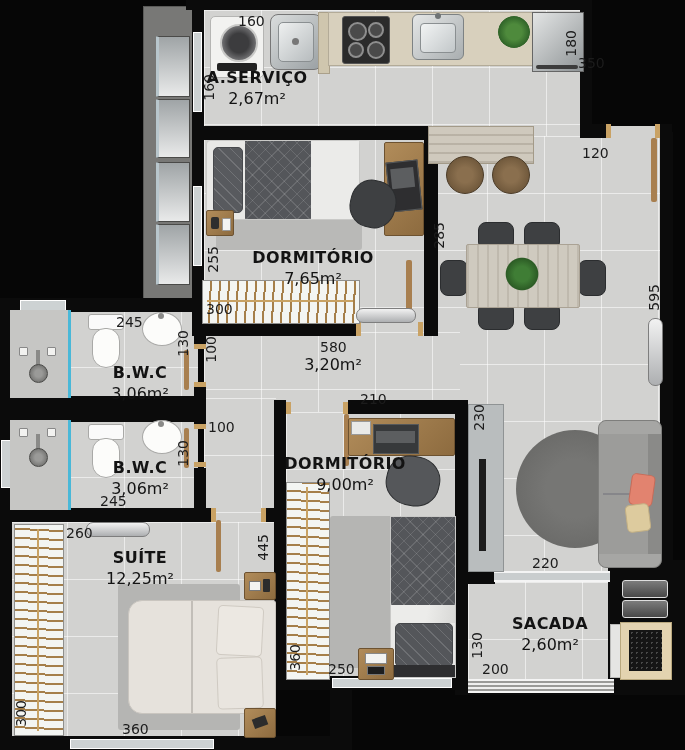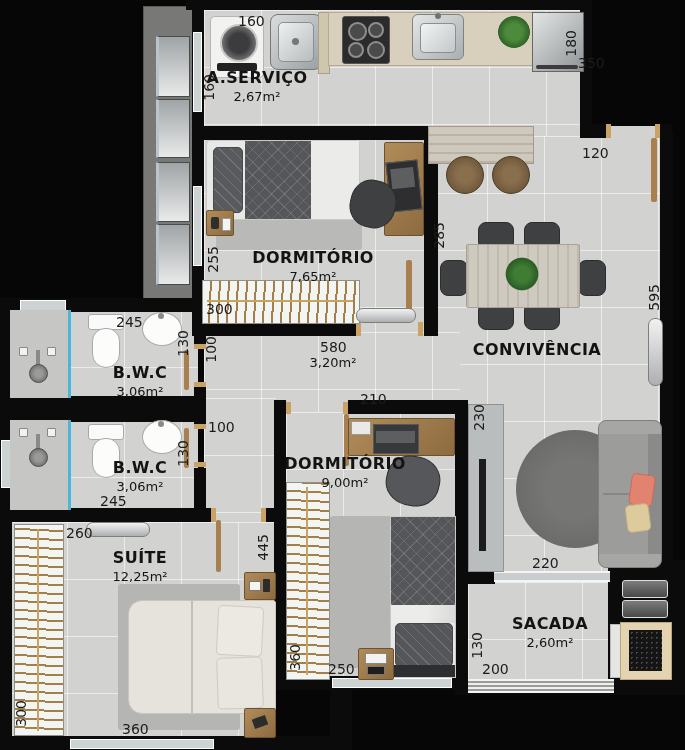--- a/index.html
+++ b/index.html
@@ -6,21 +6,21 @@
   .plan{position:relative;width:685px;height:750px;background:#060606;font-family:"DejaVu Sans",sans-serif;overflow:hidden;}
   .floor{position:absolute;background-color:#d2d2d0;
     background-image:linear-gradient(rgba(255,255,255,.55) 1px,transparent 1px),
                      linear-gradient(90deg,rgba(255,255,255,.55) 1px,transparent 1px);
     background-size:57px 57px;}
   .wall{position:absolute;background:#0b0b0b;}
   .dim{position:absolute;font-size:14px;color:#1c1c1c;white-space:nowrap;line-height:1;}
   .dim.v{writing-mode:vertical-rl;transform:rotate(180deg);}
   .room-label{position:absolute;text-align:center;color:#131313;}
   .room-label .nm{font-weight:bold;font-size:16px;letter-spacing:.4px;}
-  .room-label .ar{font-size:13px;margin-top:2px;}
+  .room-label .ar{font-size:16px;margin-top:2px;}
   .frame{position:absolute;background:#c9a264;}
   .leaf{position:absolute;background:#a87f4f;border-radius:2px;}
   .glass{position:absolute;background:#c9cdce;box-shadow:inset 0 2px 0 #f4f4f4,inset 0 -2px 0 #f4f4f4;}
   .win{position:absolute;background:#cdd2d3;box-shadow:inset 0 0 0 1px #fff;}
   .silver{position:absolute;background:linear-gradient(#f2f2f2,#adafb1);border:1px solid #7e7e7e;border-radius:7px;}
   .wood{position:absolute;background:linear-gradient(135deg,#b18c5a,#8d6b3f);border:1px solid #6d5230;border-radius:2px;}
   .closet{position:absolute;background-color:#f3f5f2;border:1px solid #8f8f8d;}
   .closet.h{background-image:repeating-linear-gradient(93deg,transparent 0 7px,#a57f4a 7px 9px);}
   .closet.v{background-image:repeating-linear-gradient(3deg,transparent 0 7px,#a57f4a 7px 9px);}
   .rod{position:absolute;background:#c8a264;}
@@ -254,21 +254,20 @@
 
   <div class="room-label" style="left:177px;top:68px;width:160px;">
     <div class="nm">A.SERVIÇO</div>
     <div class="ar">2,67m²</div>
   </div>
   <div class="room-label" style="left:233px;top:248px;width:160px;">
     <div class="nm">DORMITÓRIO</div>
     <div class="ar">7,65m²</div>
   </div>
   <div class="room-label" style="left:457px;top:340px;width:160px;">
-    <div class="nm">CONVIVÊNCIA</div>
   </div>
   <div class="room-label" style="left:253px;top:353px;width:160px;">
     <div class="ar">3,20m²</div>
   </div>
   <div class="room-label" style="left:80px;top:363px;width:120px;">
     <div class="nm">B.W.C</div>
     <div class="ar">3,06m²</div>
   </div>
   <div class="room-label" style="left:80px;top:458px;width:120px;">
     <div class="nm">B.W.C</div>

